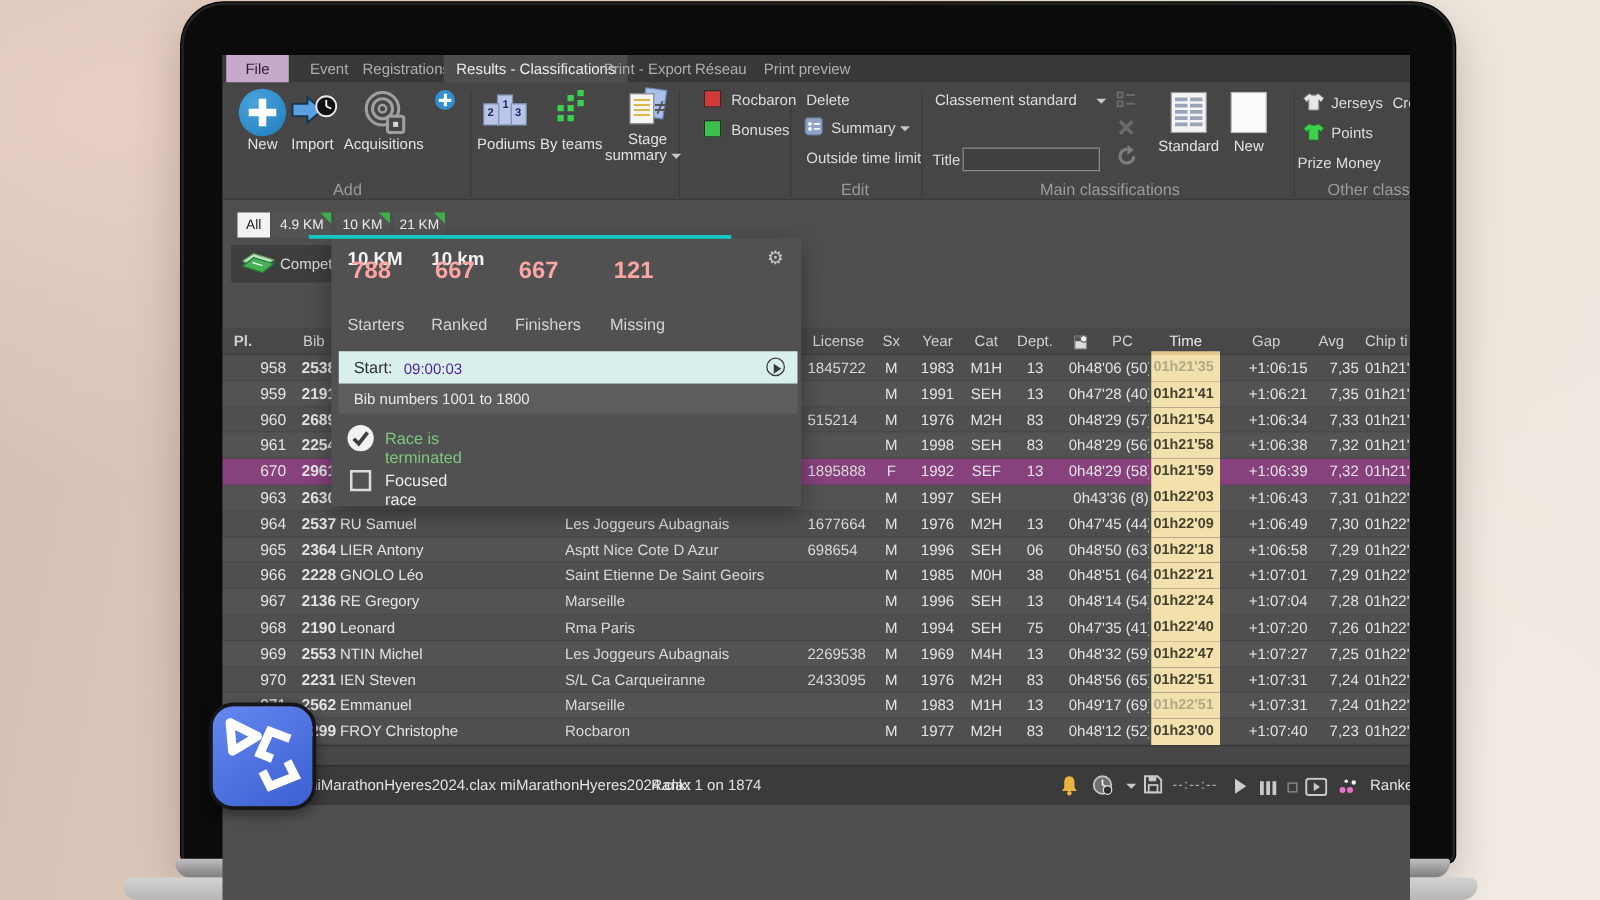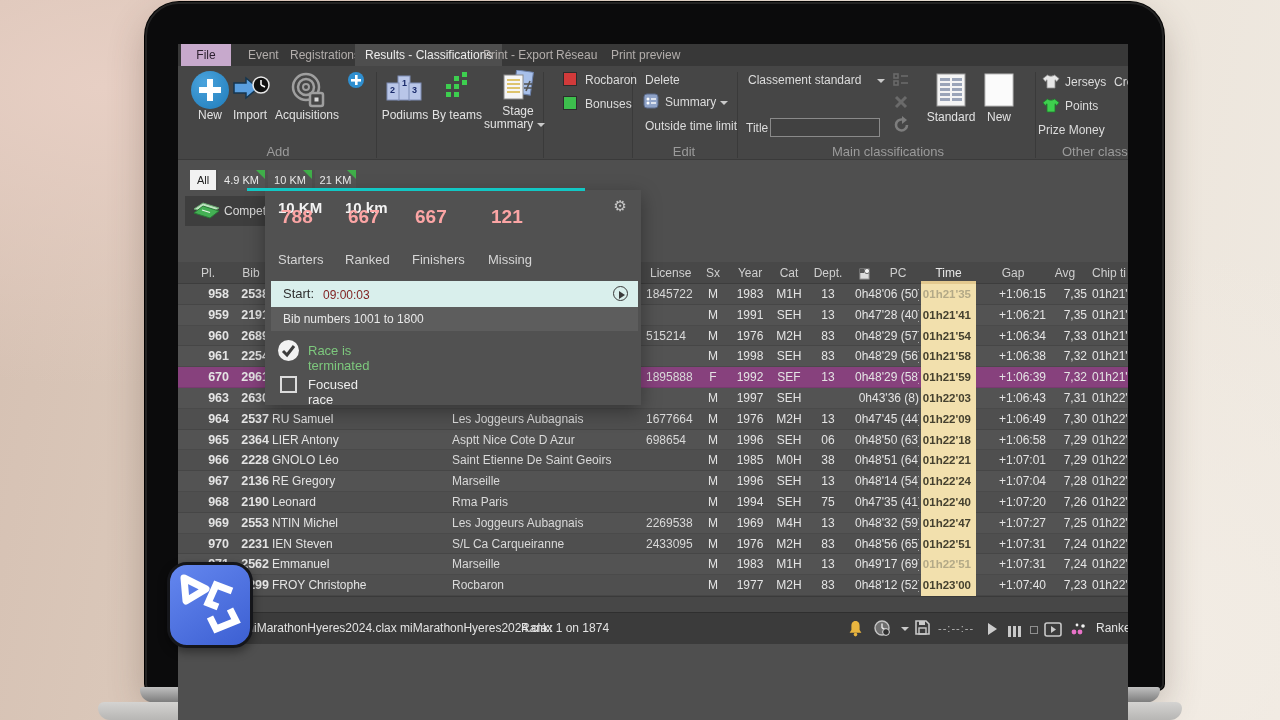--- a/index.html
+++ b/index.html
@@ -64,42 +64,42 @@
   
   .popup{left:87px;top:146px;width:376px;height:215px;background:#515151;z-index:6;
     box-shadow:0 6px 18px rgba(0,0,0,.35);}
   .popup .ptitle{position:absolute;left:13px;top:9px;font-size:15px;font-weight:bold;color:#f2f2f2;}
   .popup .psub{position:absolute;left:80px;top:9px;font-size:15px;font-weight:bold;color:#f2f2f2;}
   .gear{position:absolute;right:14px;top:7px;font-size:15px;color:#c8c8c8;font-family:"DejaVu Sans",sans-serif;}
   .stat-val{position:absolute;top:16px;font-size:19px;font-weight:bold;color:#fca5a5;}
   .stat-lab{position:absolute;top:62px;font-size:13px;color:#d5d5d5;}
   .startrow{position:absolute;left:6px;top:91px;width:367px;height:26px;background:#d9efec;}
   .startrow .slab{position:absolute;left:12px;top:5px;font-size:13px;color:#2f2f2f;}
-  .startrow .stime{position:absolute;left:52px;top:7px;font-size:12px;color:#7f1d1d;}
+  .startrow .stime{position:absolute;left:52px;top:7px;font-size:12px;color:#4c1d95;}
   .playcirc{position:absolute;right:10px;top:5px;width:15px;height:15px;border:1.5px solid #3a3a3a;border-radius:50%;}
   .playcirc::after{content:'';position:absolute;left:5px;top:3.5px;border-left:6px solid #3a3a3a;
     border-top:4px solid transparent;border-bottom:4px solid transparent;}
   .bibrow{position:absolute;left:6px;top:117px;width:367px;height:24px;background:#5d5d5d;}
   .bibrow span{position:absolute;left:12px;top:5px;font-size:12px;color:#e9e9e9;}
   .checkrow{position:absolute;left:13px;height:24px;}
   .ccircle{position:absolute;left:0;top:0;width:21px;height:21px;border-radius:50%;background:#f2f2f2;}
   .cbox{position:absolute;left:2px;top:0;width:17px;height:17px;border:2px solid #dcdcdc;background:transparent;}
   .clabel-green{position:absolute;left:30px;top:3px;font-size:13px;color:#7dc87d;}
   .clabel-white{position:absolute;left:30px;top:1px;font-size:13px;color:#ececec;}
 
   
   .thead{left:0;top:218px;width:950px;height:22px;background:#484848;border-bottom:1px solid #3d3d3d;z-index:1;}
   .hcell{position:absolute;top:0;height:22px;line-height:22px;font-size:12px;color:#cfcfcf;white-space:nowrap;}
   .time-underline{position:absolute;left:743px;top:19px;width:55px;height:3px;background:#e3c98f;}
   .tbody{left:0;top:240px;width:950px;height:312px;z-index:1;}
   .trow{position:relative;width:950px;height:20.8px;background:#4f4f4f;border-bottom:1px solid rgba(0,0,0,.10);}
   .trow:nth-child(even){background:#535353;}
   .trow.hl{background:var(--row-highlight,#87417d);}
   .cell{position:absolute;top:0;height:20.8px;line-height:20.8px;font-size:12px;color:#e4e4e4;white-space:nowrap;overflow:hidden;}
-  .c-pl{left:9px;width:42px;text-align:right;font-weight:bold;font-size:12.5px;}
+  .c-pl{left:9px;width:42px;text-align:right;font-weight:normal;font-size:12.5px;}
   .c-bib{left:55px;width:36px;text-align:right;font-weight:bold;font-size:12.5px;}
   .c-name{left:94px;width:172px;}
   .c-club{left:274px;width:192px;color:#d9d9d9;}
   .c-license{left:468px;width:62px;color:#d9d9d9;}
   .c-sx{left:525px;width:20px;text-align:center;}
   .c-year{left:553px;width:38px;text-align:center;}
   .c-cat{left:593px;width:36px;text-align:center;}
   .c-dept{left:634px;width:32px;text-align:center;}
   .c-pc{left:677px;width:64px;text-align:right;}
   .c-time{left:743px;width:55px;text-align:right;background:var(--time-col,#f2e0ad);
@@ -302,21 +302,21 @@
     <div class="abs comptab">
       <svg style="position:absolute;left:9px;top:6px;" width="26" height="19">
         <polygon points="9,1 25,6 16,12 0,7" fill="#bfe4c2" stroke="#6aa870"></polygon>
         <polygon points="9,4 25,9 16,16 0,11" fill="#44b054" stroke="#2a7a36"></polygon>
         <line x1="8" y1="8" x2="16" y2="10.5" stroke="#e8f5e9" stroke-width="1.2"></line>
       </svg>
       <span style="position:absolute;left:39px;top:8px;font-size:12px;color:#d9d9d9;">Competit</span>
     </div>
 
     <div class="abs thead">
-      <div class="hcell" style="left:9px;width:42px;text-align:center;">Pl.</div>
+      <div class="hcell" style="left:9px;width:42px;text-align:left;font-weight:bold;">Pl.</div>
       <div class="hcell" style="left:55px;width:36px;text-align:center;">Bib</div>
       <div class="hcell" style="left:472px;width:60px;">License</div>
       <div class="hcell" style="left:525px;width:20px;text-align:center;">Sx</div>
       <div class="hcell" style="left:553px;width:38px;text-align:center;">Year</div>
       <div class="hcell" style="left:593px;width:36px;text-align:center;">Cat</div>
       <div class="hcell" style="left:634px;width:32px;text-align:center;">Dept.</div>
       <svg style="position:absolute;left:681px;top:5px;" width="12" height="13">
         <rect x="1" y="2" width="9" height="10" fill="#dcdcdc" stroke="#999"></rect>
         <rect x="1" y="2" width="4" height="4" fill="#555"></rect>
         <circle cx="8" cy="4" r="2.6" fill="#f4f4f4" stroke="#666"></circle>

